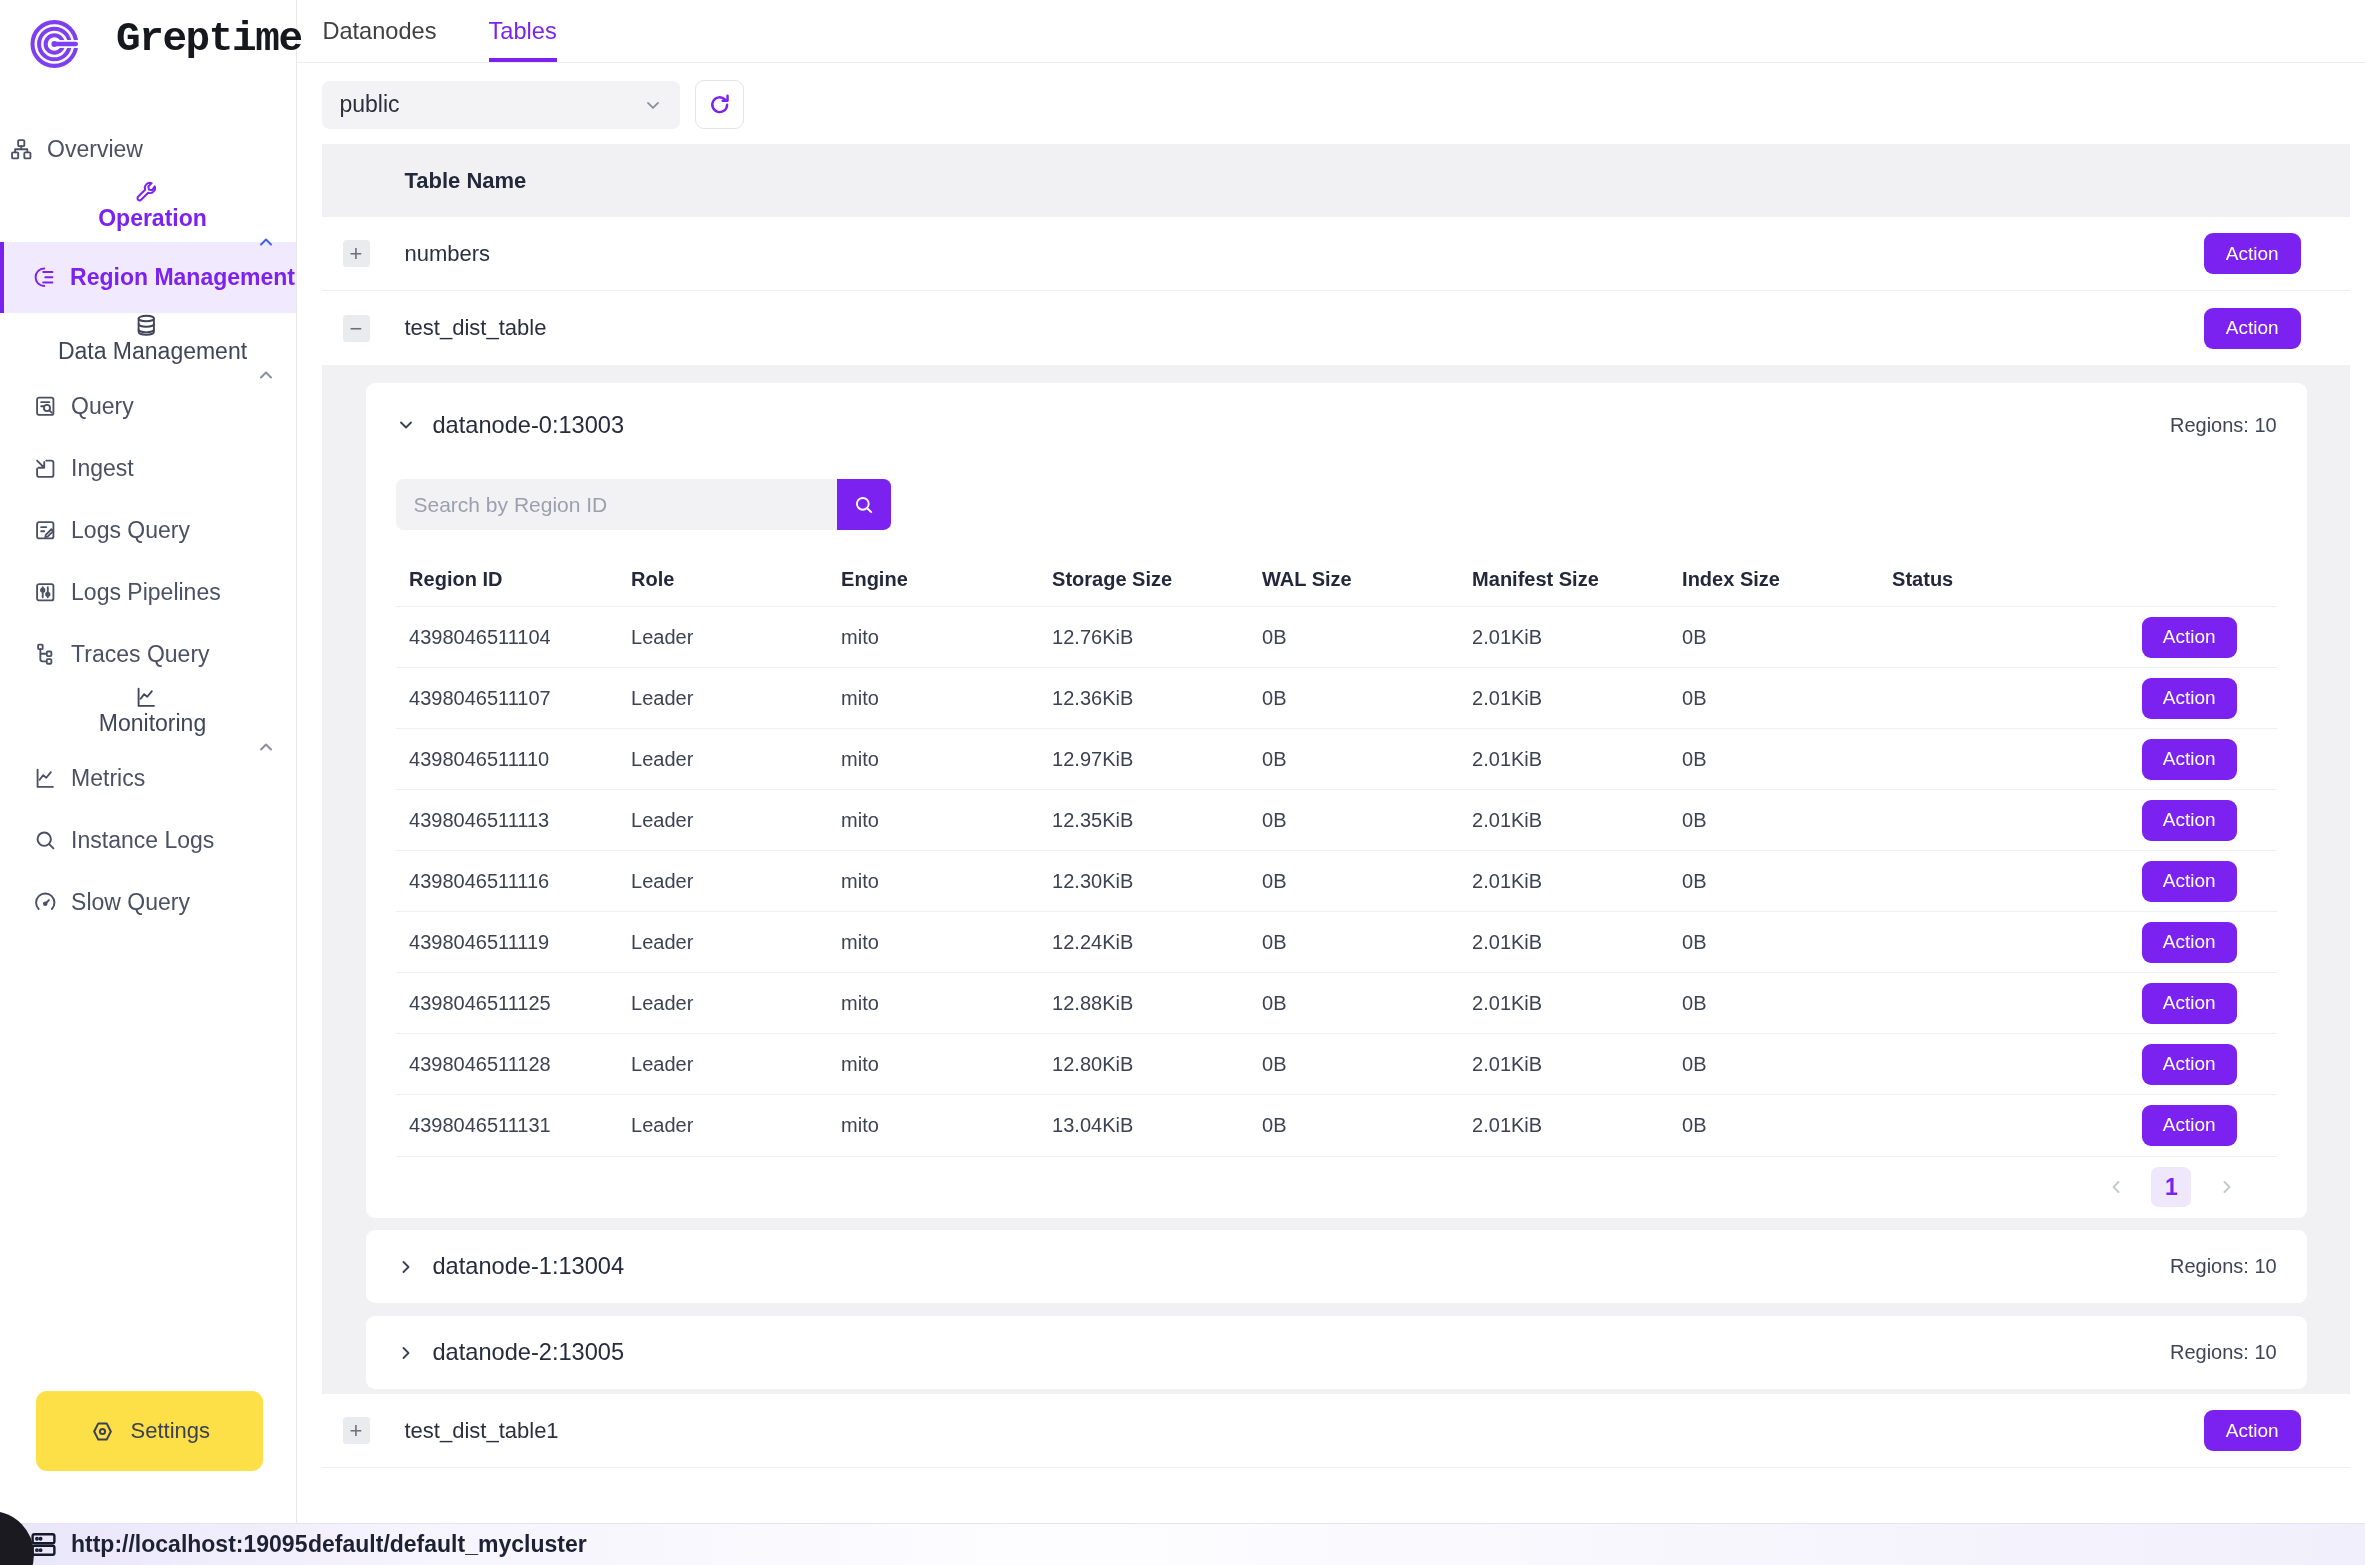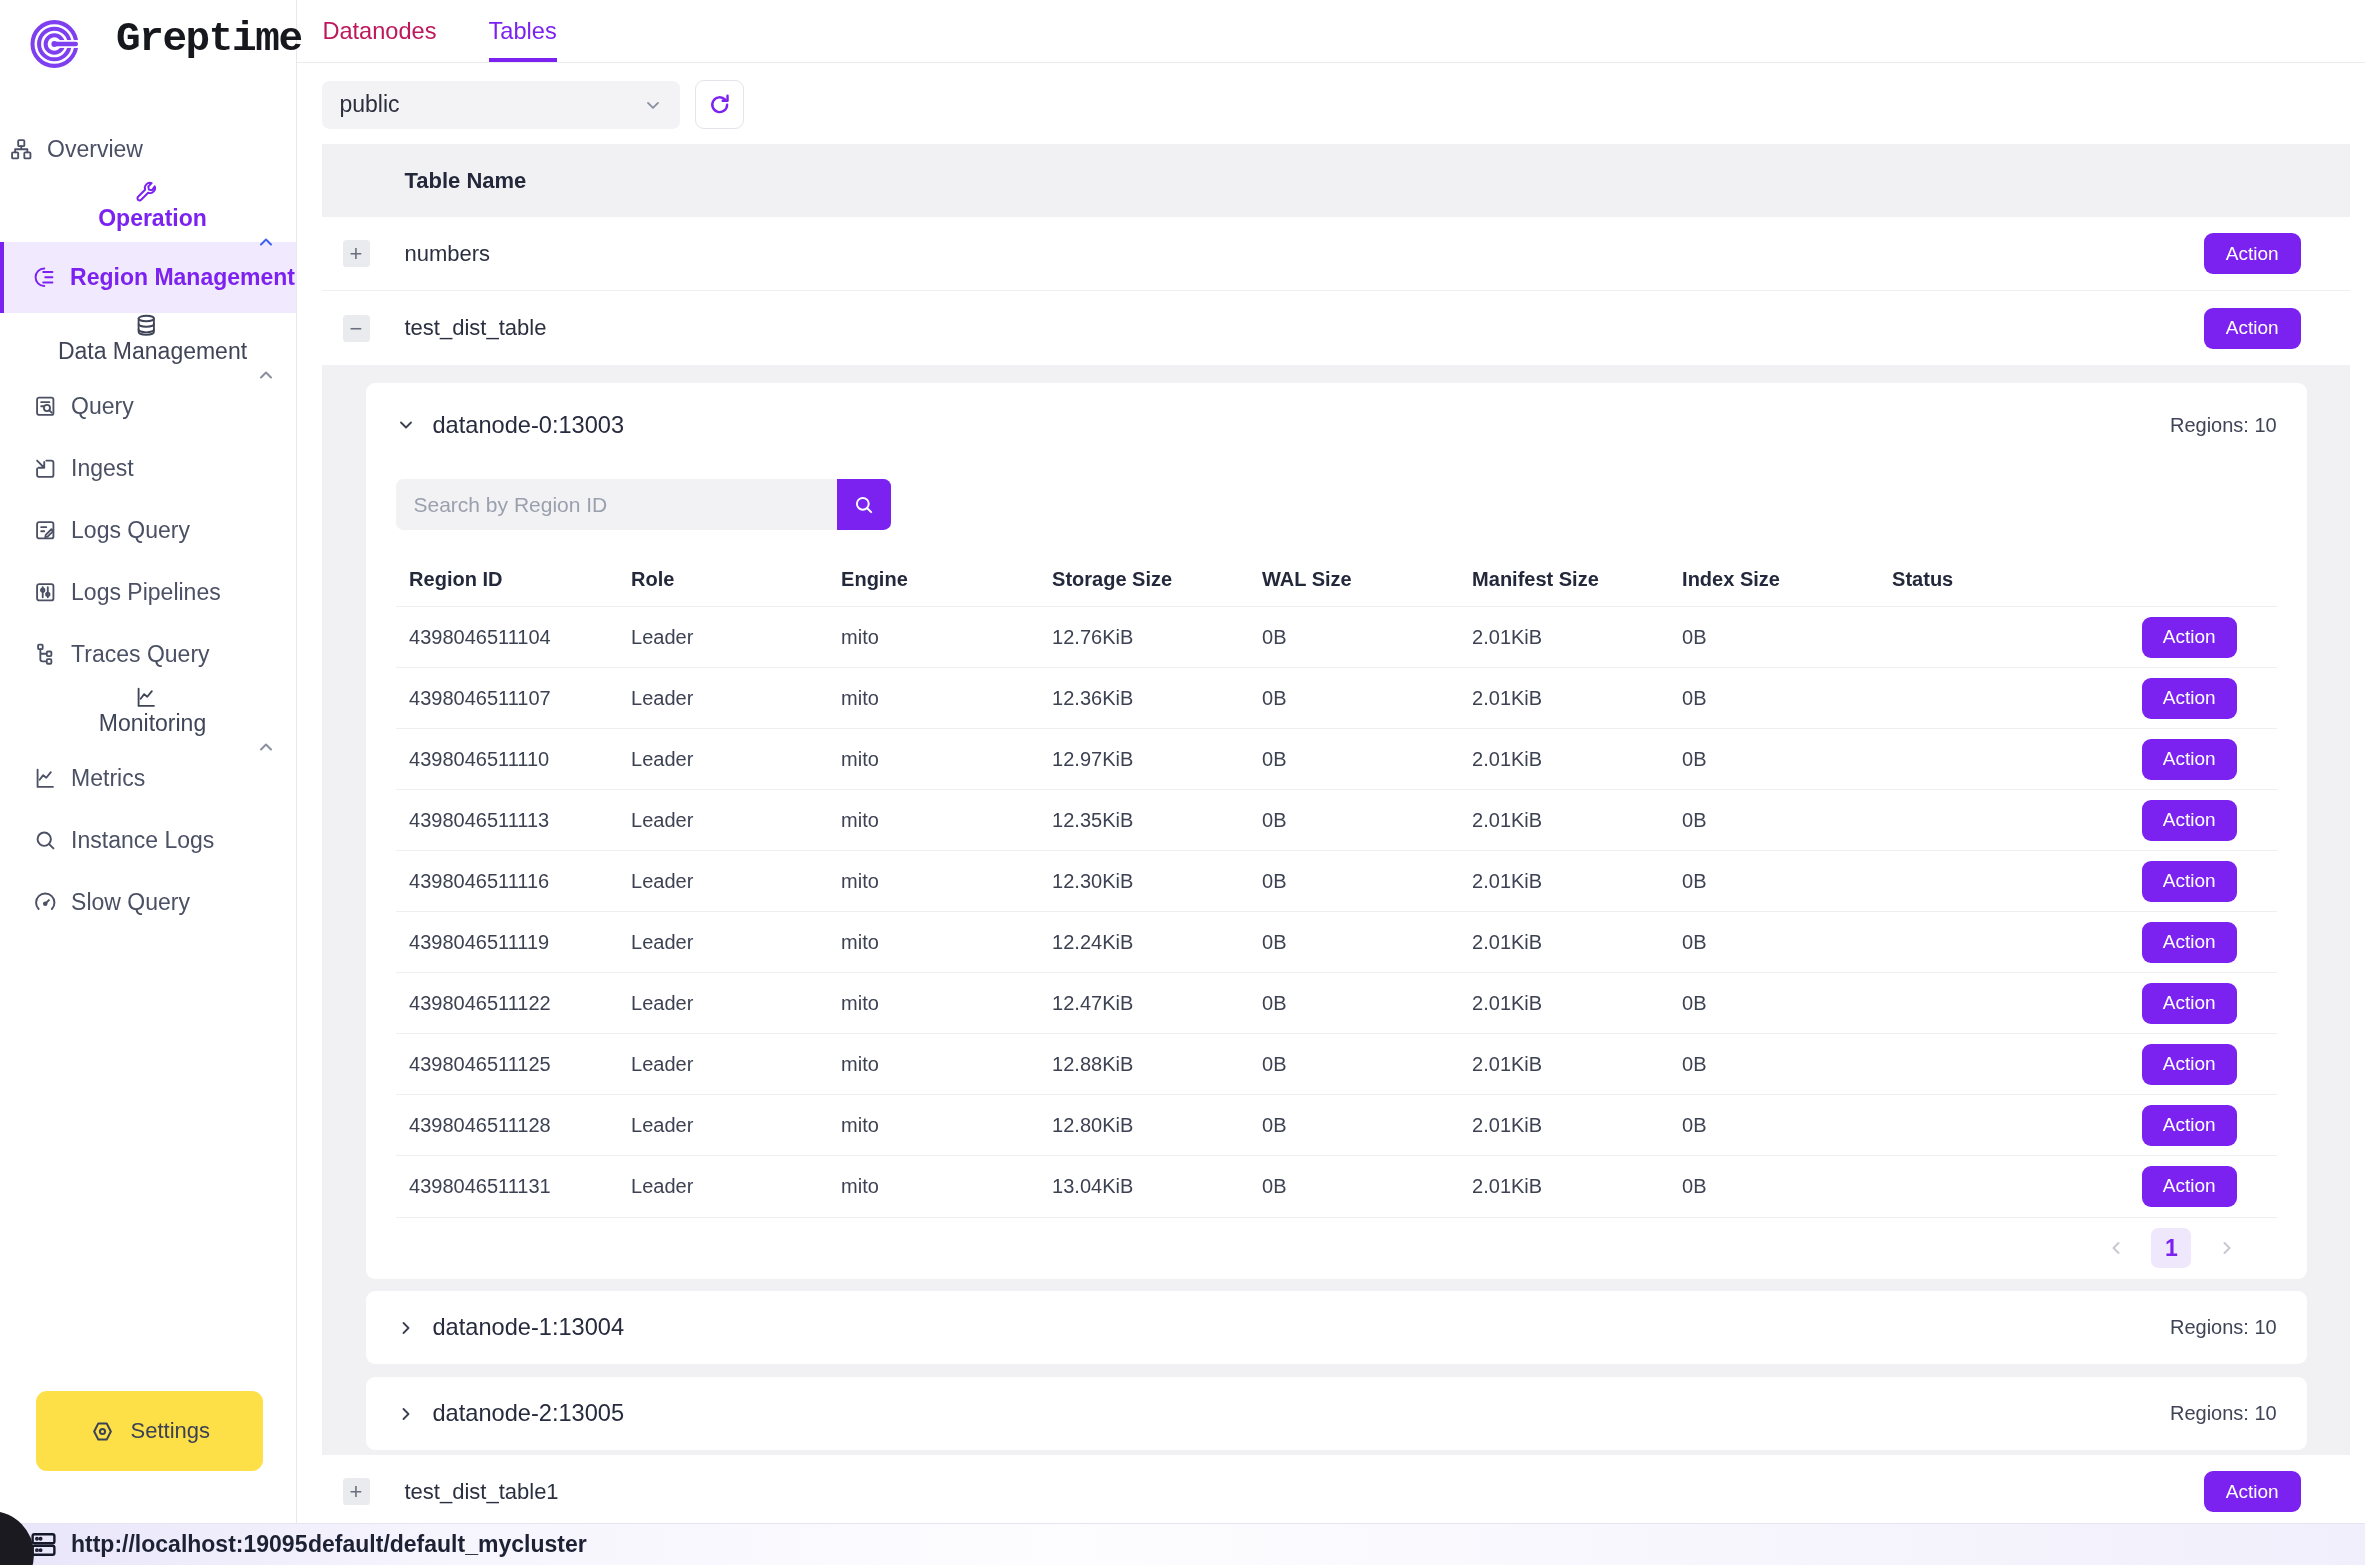--- a/index.html
+++ b/index.html
@@ -32,21 +32,21 @@
   .nav-item.purple .chev{color:#3f61ee;}
   .nav-item.active{height:71px;background:#f1e9fe;border-left:4.5px solid var(--accent);padding-left:28px;color:var(--accent);font-weight:700;}
   .settings-btn{position:absolute;left:36px;bottom:53px;width:227px;height:80px;background:#fde047;border:none;
     border-radius:11px;display:flex;align-items:center;justify-content:center;gap:14.5px;font-size:22px;color:#3c4155;
     font-family:Liberation Sans, sans-serif;cursor:pointer;}
   .settings-btn .ic{width:27px;height:27px;}
 
   
   .main{flex:1;display:flex;flex-direction:column;min-width:0;}
   .tabbar{height:63px;border-bottom:0.9px solid #ebebf0;display:flex;align-items:stretch;padding-left:25.4px;gap:52px;}
-  .tab{display:flex;align-items:center;font-size:23.6px;color:#be185d;border-bottom:4.5px solid transparent;padding-top:4.5px;cursor:pointer;}
+  .tab{display:flex;align-items:center;font-size:23.6px;color:#404040;border-bottom:4.5px solid transparent;padding-top:4.5px;cursor:pointer;}
   .tab.active{color:var(--accent);border-bottom-color:var(--accent);}
   .content{flex:1;padding:0 16.3px 0 24.5px;overflow:hidden;}
   .toolbar{margin-top:17px;display:flex;align-items:center;}
   .select{width:358px;height:48px;background:#f3f3f6;border-radius:7.3px;display:flex;align-items:center;
     padding:0 16.3px 0 18px;font-size:23px;color:#2b2f3e;cursor:pointer;}
   .select .chev{margin-left:auto;width:20px;height:20px;color:#8a8fa0;}
   .refresh-btn{width:49px;height:49px;margin-left:15.4px;background:#fff;border:1.8px solid #e4e4ea;border-radius:9px;
     display:flex;align-items:center;justify-content:center;cursor:pointer;color:var(--accent);}
   .refresh-btn svg{width:25.4px;height:25.4px;}
 
@@ -446,31 +446,20 @@
     <td class="cell">Leader</td>
     <td class="cell">mito</td>
     <td class="cell">12.24KiB</td>
     <td class="cell">0B</td>
     <td class="cell">2.01KiB</td>
     <td class="cell">0B</td>
     <td class="cell"></td>
     <td class="act"><button class="btn-action row-action">Action</button></td>
   </tr>
 
-  <tr>
-    <td class="cell">4398046511122</td>
-    <td class="cell">Leader</td>
-    <td class="cell">mito</td>
-    <td class="cell">12.47KiB</td>
-    <td class="cell">0B</td>
-    <td class="cell">2.01KiB</td>
-    <td class="cell">0B</td>
-    <td class="cell"></td>
-    <td class="act"><button class="btn-action row-action">Action</button></td>
-  </tr>
 
   <tr>
     <td class="cell">4398046511125</td>
     <td class="cell">Leader</td>
     <td class="cell">mito</td>
     <td class="cell">12.88KiB</td>
     <td class="cell">0B</td>
     <td class="cell">2.01KiB</td>
     <td class="cell">0B</td>
     <td class="cell"></td>

